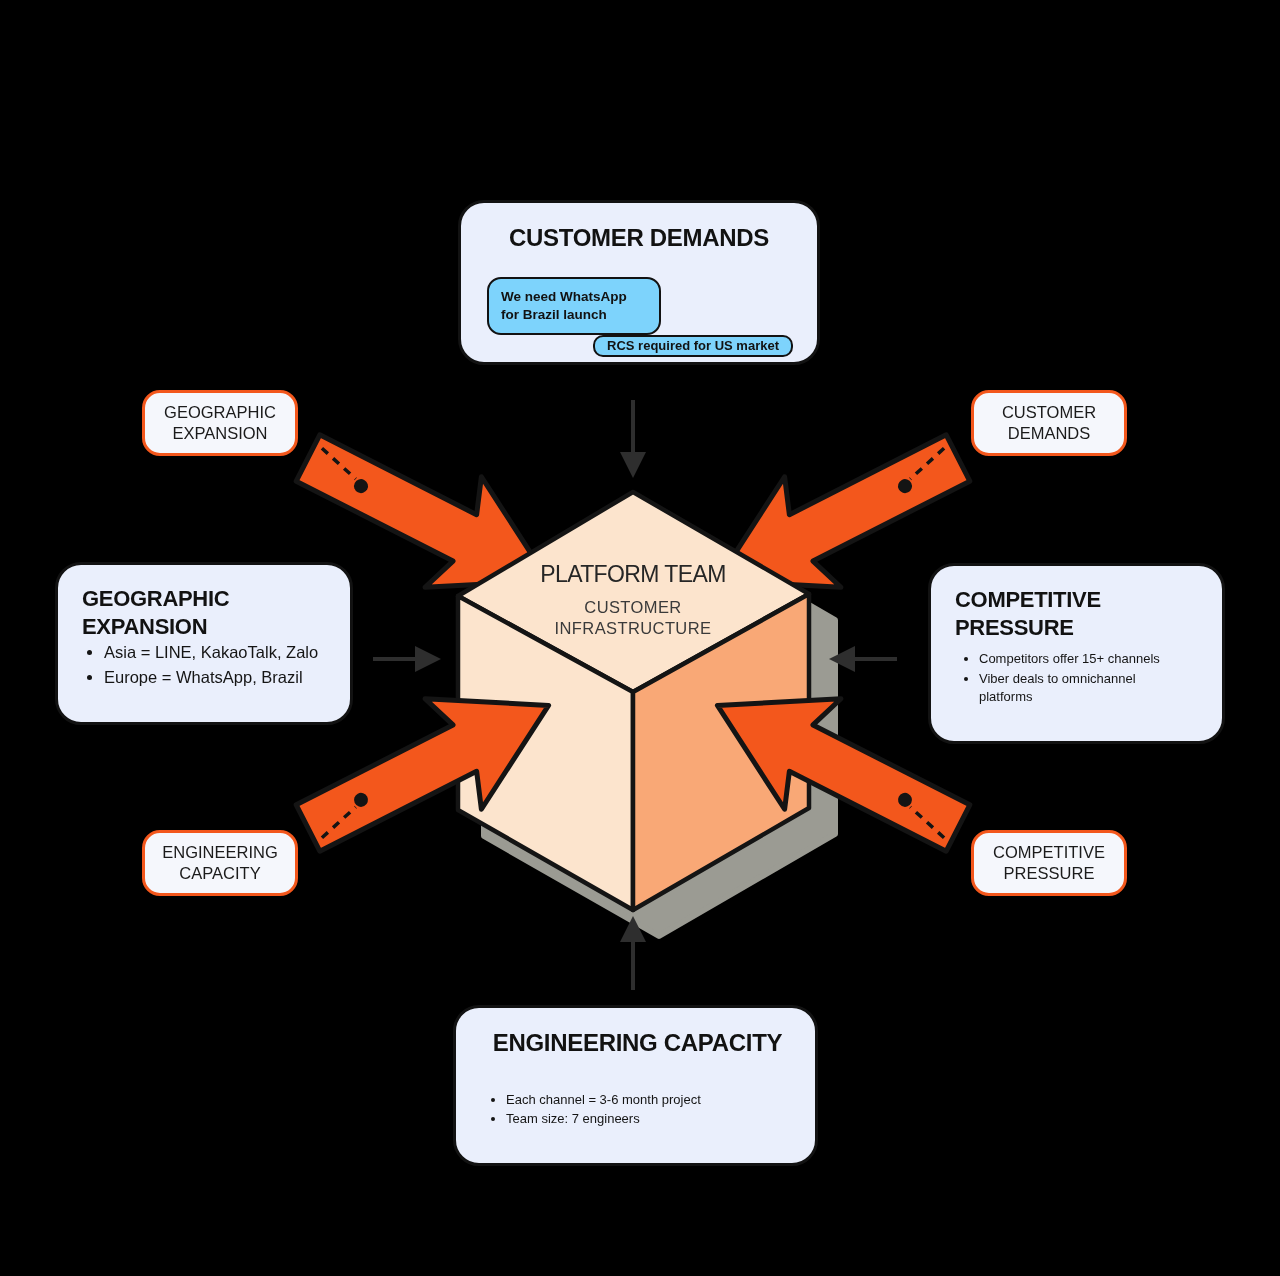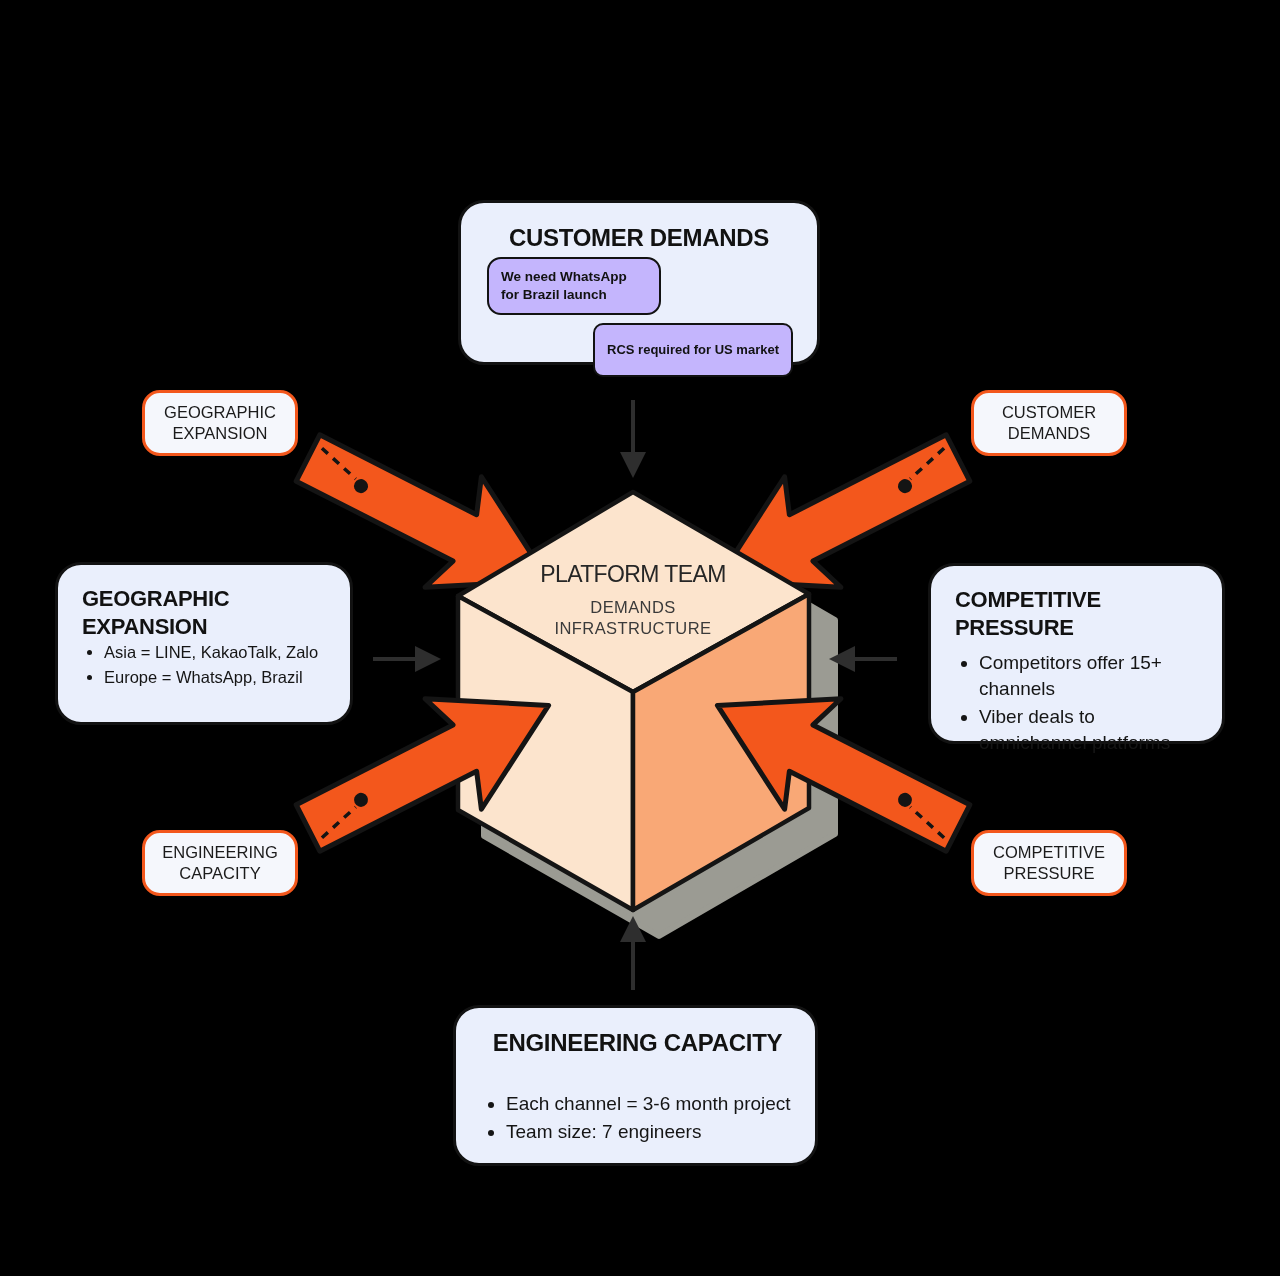--- a/index.html
+++ b/index.html
@@ -19,40 +19,40 @@
     content:""; position:absolute; z-index:-1; left:-3px; right:-3px;
     top:40%; bottom:-19px; background:#CBD9F4; border:3px solid #121212;
     border-radius:26px;
   }
   .card-title {
     font-weight:700; font-size:22px; line-height:1.28; letter-spacing:-0.3px;
     color:#121212;
   }
   .card-title.centered { text-align:center; font-size:24px; }
   ul.bullets { margin-top:14px; padding-left:24px; list-style:disc outside; }
-  ul.bullets li { font-size:19px; line-height:1.36; color:#151515; margin-bottom:2px; }
+  ul.bullets li { font-size:13px; line-height:1.36; color:#151515; margin-bottom:2px; }
 
   #card-top    { left:458px; top:200px; width:362px; height:165px; padding-top:20px; }
   #card-left   { left:55px;  top:562px; width:298px; height:163px; padding:20px 20px 0 24px; }
   #card-right  { left:928px; top:563px; width:297px; height:181px; padding:20px 20px 0 24px; }
   #card-bottom { left:453px; top:1005px; width:365px; height:161px; padding:20px 24px 0 28px; }
 
   #card-left .card-title, #card-right .card-title { width:220px; }
   #card-right ul.bullets { width:225px; margin-top:8px; }
   #card-left ul.bullets  { margin-top:0; padding-left:22px; }
   #card-left ul.bullets li { font-size:16.5px; }
   #card-bottom ul.bullets { margin-top:32px; padding-left:22px; }
 
   .bubble {
-    position:absolute; background:#c4b5fd; border:2.5px solid #121212;
-    font-size:13.5px; font-weight:600; line-height:1.35; color:#121212;
+    position:absolute; background:#7dd3fc; border:2.5px solid #121212;
+    font-size:13.5px; font-weight:600; line-height:1.35; color:#121212;margin-top:20px;
   }
   #bubble-1 { left:26px; top:54px; width:174px; padding:9px 12px;
               border-radius:14px 14px 14px 14px; }
-  #bubble-2 { right:24px; top:120px; padding:16px 12px; white-space:nowrap;
+  #bubble-2 { right:24px; top:112px; padding:0 12px; white-space:nowrap;
               border-radius:10px; font-size:13px; }
 
   
   .pill {
     position:absolute; width:156px; height:66px; background:#F5F7FC;
     border:3px solid #F3571C; border-radius:18px;
     display:flex; align-items:center; justify-content:center; text-align:center;
     font-size:16.5px; line-height:1.28; color:#1b1b1b; padding:4px 10px;
   }
   #pill-tl { left:142px; top:390px; }
@@ -126,21 +126,21 @@
       <line x1="373" y1="659" x2="423" y2="659" stroke="#2E2E2E" stroke-width="4"></line>
       <polygon points="441,659 415,646 415,672" fill="#2E2E2E"></polygon>
     </g>
     <g>
       <line x1="897" y1="659" x2="847" y2="659" stroke="#2E2E2E" stroke-width="4"></line>
       <polygon points="829,659 855,646 855,672" fill="#2E2E2E"></polygon>
     </g>
   </svg>
 
   <div id="cube-title">PLATFORM TEAM</div>
-  <div id="cube-subtitle">DEMANDS INFRASTRUCTURE</div>
+  <div id="cube-subtitle">CUSTOMER INFRASTRUCTURE</div>
 
   <div class="card" id="card-top">
     <div class="card-title centered">CUSTOMER DEMANDS</div>
     <div class="bubble" id="bubble-1">We need WhatsApp for Brazil launch</div>
     <div class="bubble" id="bubble-2">RCS required for US market</div>
   </div>
 
   <div class="card" id="card-left">
     <div class="card-title">GEOGRAPHIC EXPANSION</div>
     <ul class="bullets">

